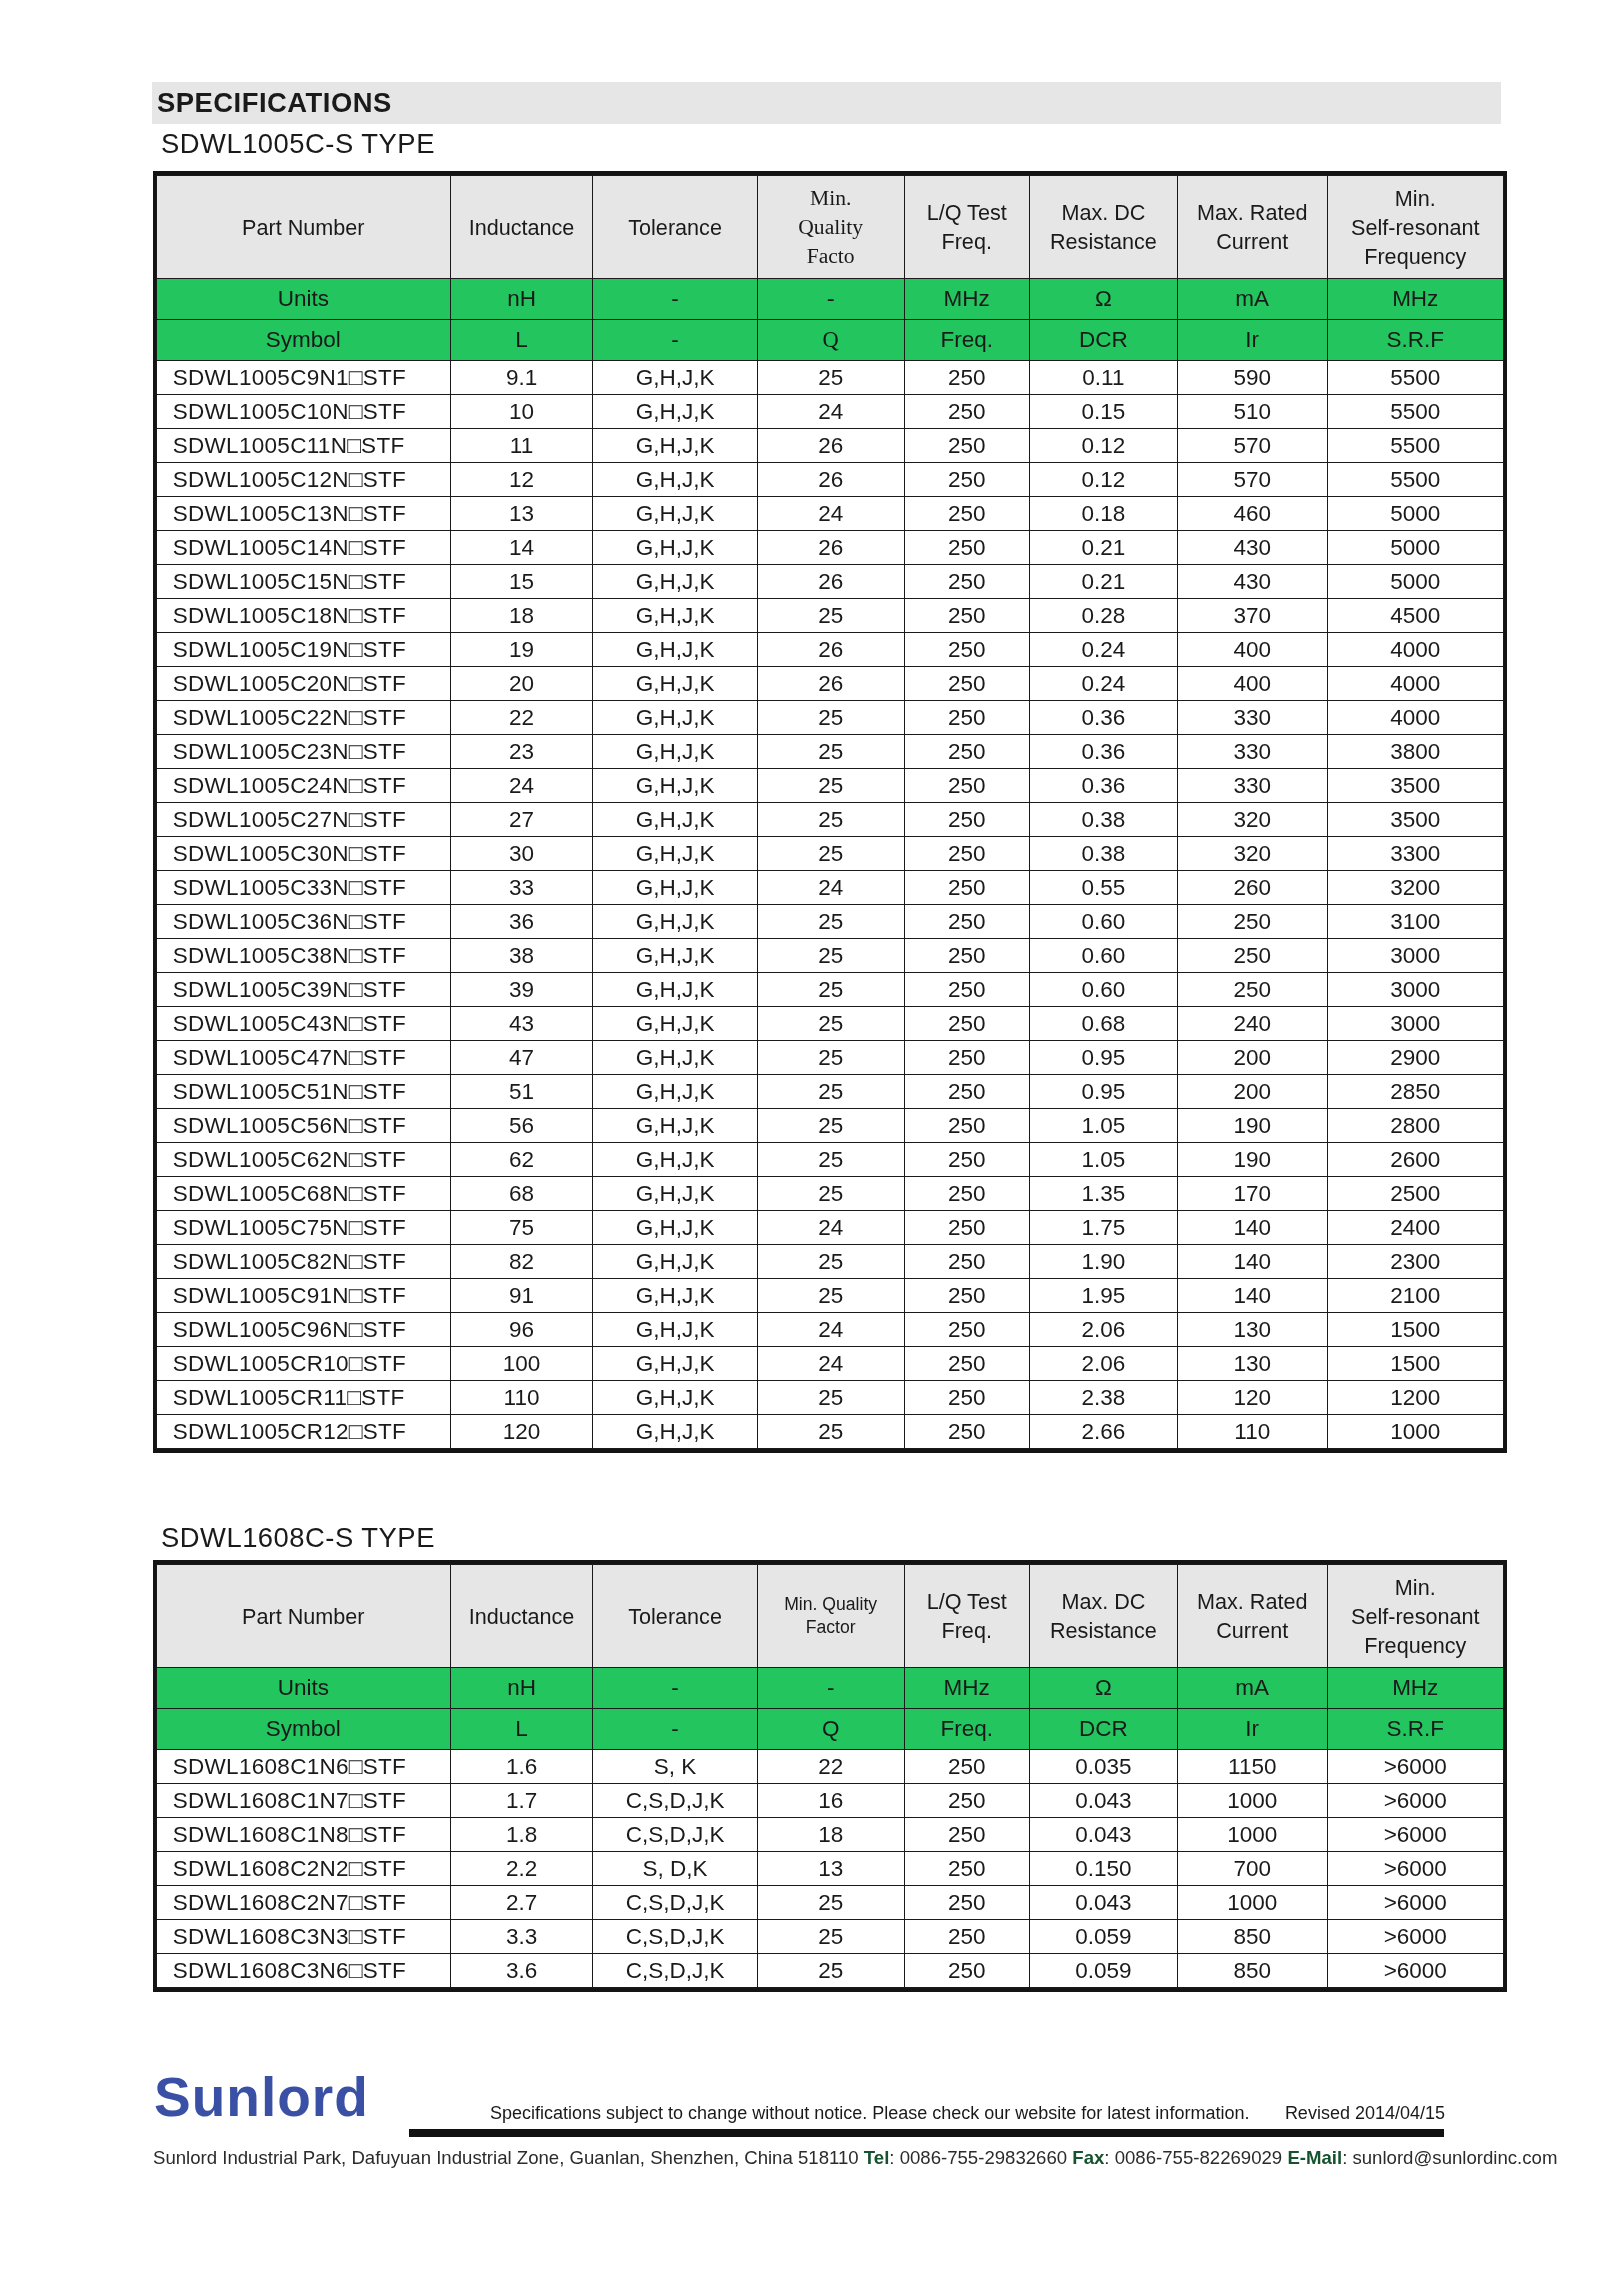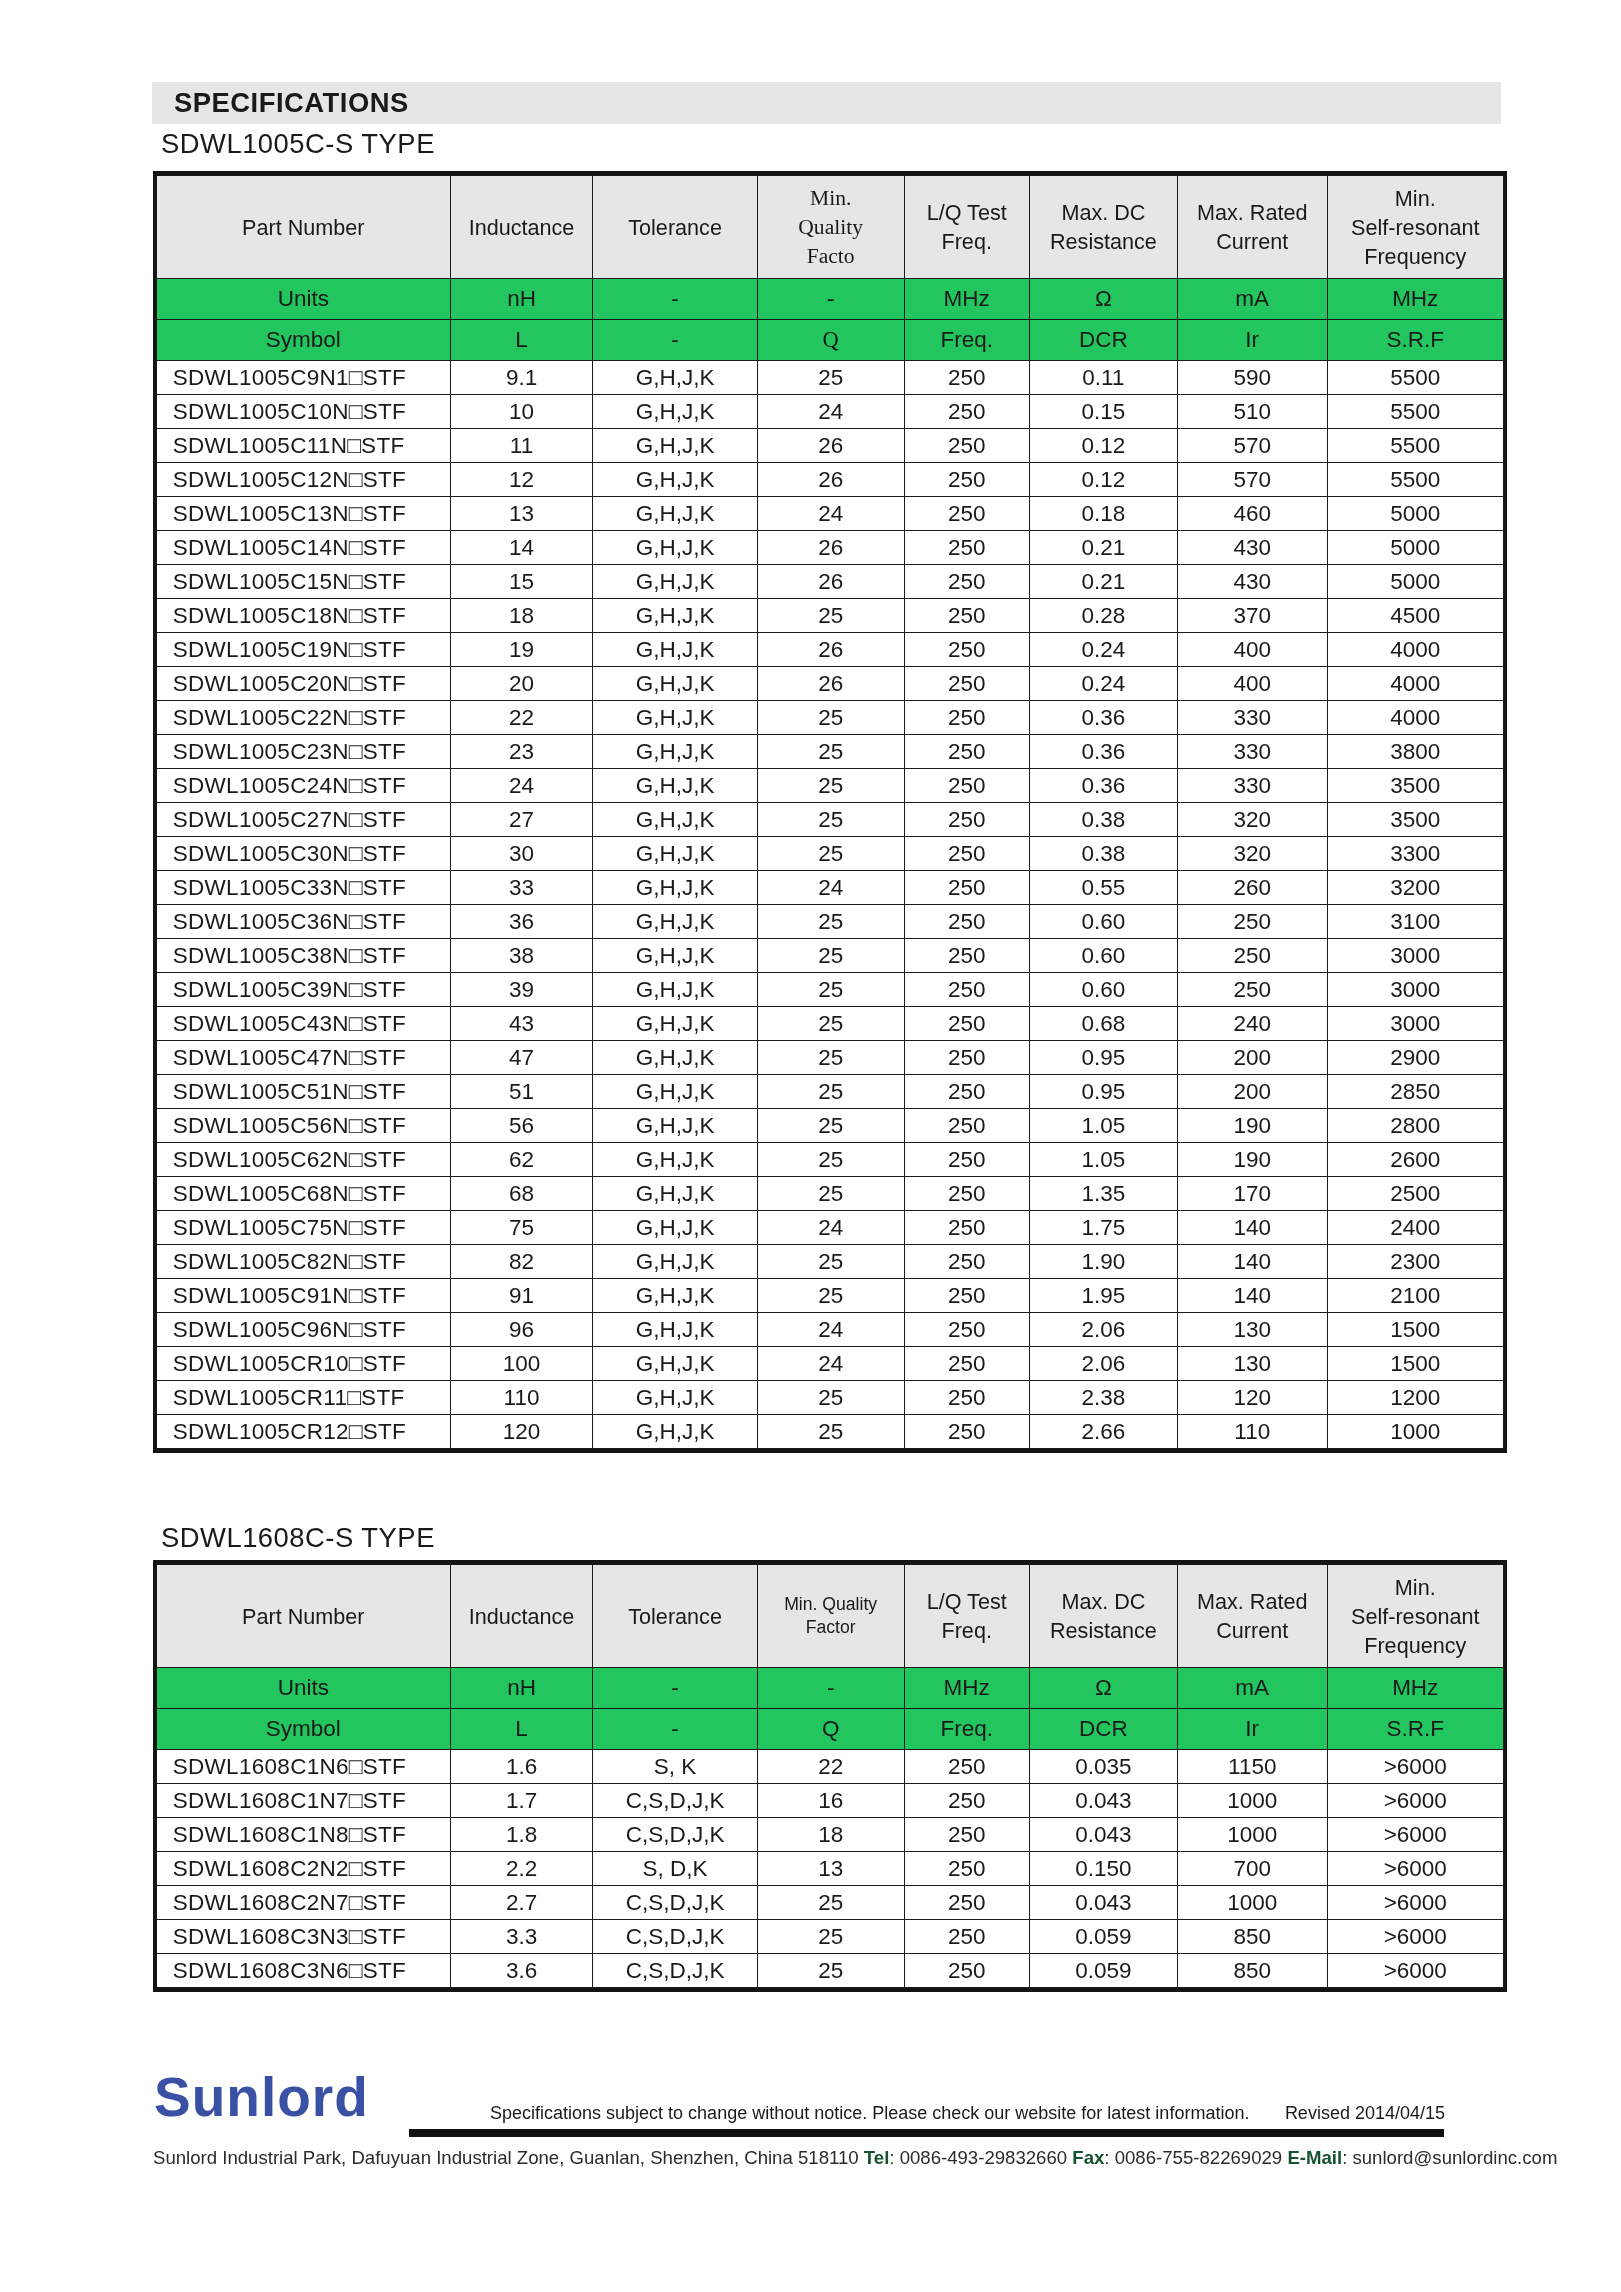--- a/index.html
+++ b/index.html
@@ -5,21 +5,21 @@
   html,body{margin:0;padding:0;background:#ffffff;}
   .page{
     position:relative;width:1621px;height:2293px;background:#ffffff;
     font-family:"Liberation Sans",sans-serif;color:#1a1a1a;overflow:hidden;
   }
   
   .spec-bar{
     position:absolute;left:152px;top:82px;width:1349px;height:42px;
     background:#e6e6e6;display:flex;align-items:center;
   }
-  .spec-bar span{font-size:27.4px;font-weight:bold;letter-spacing:0.5px;padding-left:22px;}
+  .spec-bar span{font-size:27.4px;font-weight:bold;letter-spacing:0.5px;padding-left:5px;}
   .table-title{
     position:absolute;left:161px;font-size:27.4px;font-weight:400;letter-spacing:0.5px;
   }
   .t1{top:128px;}
   .t2{top:1522px;}
   
   .table-wrap{
     position:absolute;left:153px;width:1348px;
     border:3.9px solid #141414;border-top-width:4.9px;border-bottom-width:4.9px;
     background:#ffffff;
@@ -576,16 +576,16 @@
 
   <div class="logo" style="color: rgb(58, 80, 164);">Sunlord</div>
 
   <div class="tagline">
     <span>Specifications subject to change without notice. Please check our website for latest information.</span>
     <span>Revised 2014/04/15</span>
   </div>
 
   <div class="rule"></div>
 
-  <div class="address"><span>Sunlord Industrial Park, Dafuyuan Industrial Zone, Guanlan, Shenzhen, China 518110</span> <b>Tel</b><span>: 0086-493-29832660</span> <b>Fax</b><span>: 0086-755-82269029</span> <b>E-Mail</b><span>: sunlord@sunlordinc.com</span></div>
+  <div class="address"><span>Sunlord Industrial Park, Dafuyuan Industrial Zone, Guanlan, Shenzhen, China 518110</span> <b>Tel</b><span>: 0086-755-29832660</span> <b>Fax</b><span>: 0086-755-82269029</span> <b>E-Mail</b><span>: sunlord@sunlordinc.com</span></div>
 
 </div>
 
 
 </body></html>

